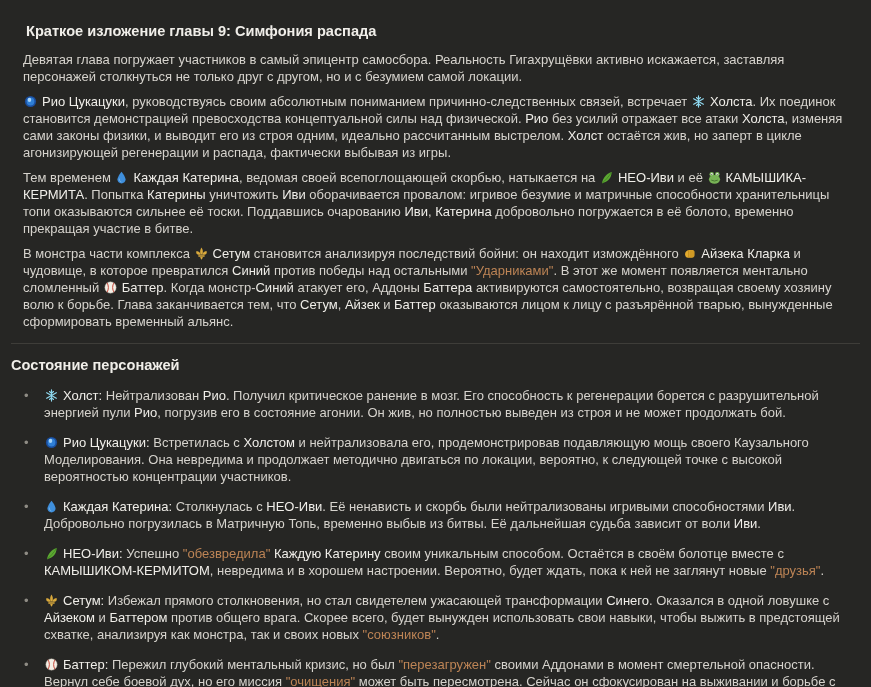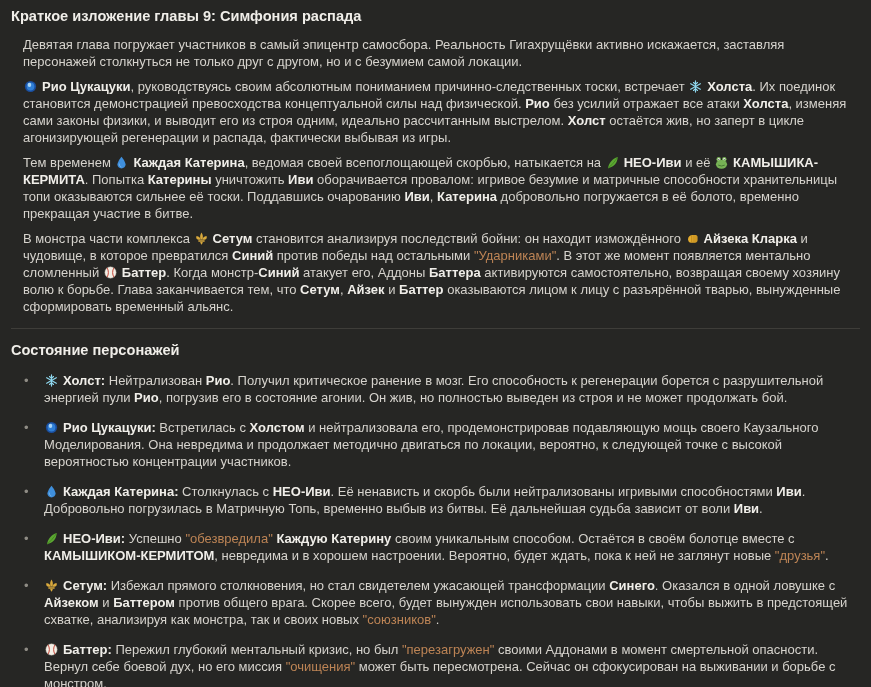--- a/index.html
+++ b/index.html
@@ -1,46 +1,46 @@
 <!DOCTYPE html>
 <html style="--background: #262624; --text: #d6d3cd; --bold: #f0eee9; --quote: #bd8455; --divider: #3e3d39; --bullet: #8f8c85;"><head>
 <meta charset="utf-8">
 <style>
   :root { --background:#262624; --text:#d6d3cd; --bold:#f0eee9; --quote:#bd8455; --divider:#3e3d39; --bullet:#8f8c85; }
   * { box-sizing:border-box; }
   html,body { margin:0; padding:0; }
   body { background:var(--background); color:var(--text);
          font:13px/17px "Liberation Sans", sans-serif; }
   .page { width:871px; padding:7px 11px 10px 11px; }
-  h1,h2 { font-size:14.6px; line-height:18px; font-weight:700; color:var(--bold); margin:0; }
+  h1,h2 { font-size:14.6px; line-height:18px; font-weight:700; color:var(--bold); margin:15px; }
   h1 { margin-bottom:11px; }
   h2 { margin:12px 0 10px 0; }
   p { margin:8px 12px; }
   hr { border:0; border-top:1px solid var(--divider); margin:13px 0 11px 0; }
   ul { list-style:none; margin:0; padding:0; }
   li { position:relative; padding-left:33px; margin:13px 0; }
   li::before { content:"\2022"; position:absolute; left:13px; top:0; color:var(--bullet); }
-  .b { font-weight:700; color:var(--bold);text-align:right; }
+  .b { font-weight:400; color:var(--bold);text-align:right; }
   .q { color:var(--quote); }
   .t { color:var(--text); }
   .icon { display:inline-block; width:13px; height:13px; vertical-align:-1.5px; margin:0 5px 0 1px; }
   .icon svg { width:100%; height:100%; display:block; }
 </style>
 </head>
 <body>
 
 <div class="page">
   <h1>Краткое изложение главы 9: Симфония распада</h1>
 
   <p><span class="t">Девятая глава погружает участников в самый эпицентр самосбора. Реальность Гигахрущёвки активно искажается, заставляя персонажей столкнуться не только друг с другом, но и с безумием самой локации.</span></p>
   <p><span class="icon"><svg viewBox="0 0 14 14">
           <circle cx="7" cy="7" r="6" fill="#1b4e9e"></circle>
           <circle cx="7" cy="7" r="4.2" fill="#2f7fd6"></circle>
           <ellipse cx="5.9" cy="5.3" rx="1.9" ry="2.3" fill="#a8d4f7"></ellipse>
-        </svg></span><span class="b">Рио Цукацуки</span><span class="t">, руководствуясь своим абсолютным пониманием причинно-следственных тоски, встречает </span><span class="icon"><svg viewBox="0 0 14 14" stroke="#8fd8ef" stroke-width="1.25" stroke-linecap="round" fill="none">
+        </svg></span><span class="b">Рио Цукацуки</span><span class="t">, руководствуясь своим абсолютным пониманием причинно-следственных связей, встречает </span><span class="icon"><svg viewBox="0 0 14 14" stroke="#8fd8ef" stroke-width="1.25" stroke-linecap="round" fill="none">
           <line x1="7" y1="1" x2="7" y2="13"></line>
           <line x1="1.8" y1="4" x2="12.2" y2="10"></line>
           <line x1="1.8" y1="10" x2="12.2" y2="4"></line>
           <line x1="4.9" y1="2.7" x2="7" y2="4.7"></line>
           <line x1="9.1" y1="2.7" x2="7" y2="4.7"></line>
           <line x1="4.9" y1="11.3" x2="7" y2="9.3"></line>
           <line x1="9.1" y1="11.3" x2="7" y2="9.3"></line>
         </svg></span><span class="b">Холста</span><span class="t">. Их поединок становится демонстрацией превосходства концептуальной силы над физической. </span><span class="b">Рио</span><span class="t"> без усилий отражает все атаки </span><span class="b">Холста</span><span class="t">, изменяя сами законы физики, и выводит его из строя одним, идеально рассчитанным выстрелом. </span><span class="b">Холст</span><span class="t"> остаётся жив, но заперт в цикле агонизирующей регенерации и распада, фактически выбывая из игры.</span></p>
   <p><span class="t">Тем временем </span><span class="icon"><svg viewBox="0 0 14 14">
           <path d="M7 0.8 C7 0.8 2.6 6.2 2.6 9.2 C2.6 11.6 4.6 13.4 7 13.4 C9.4 13.4 11.4 11.6 11.4 9.2 C11.4 6.2 7 0.8 7 0.8 Z" fill="#3f8fdc"></path>

